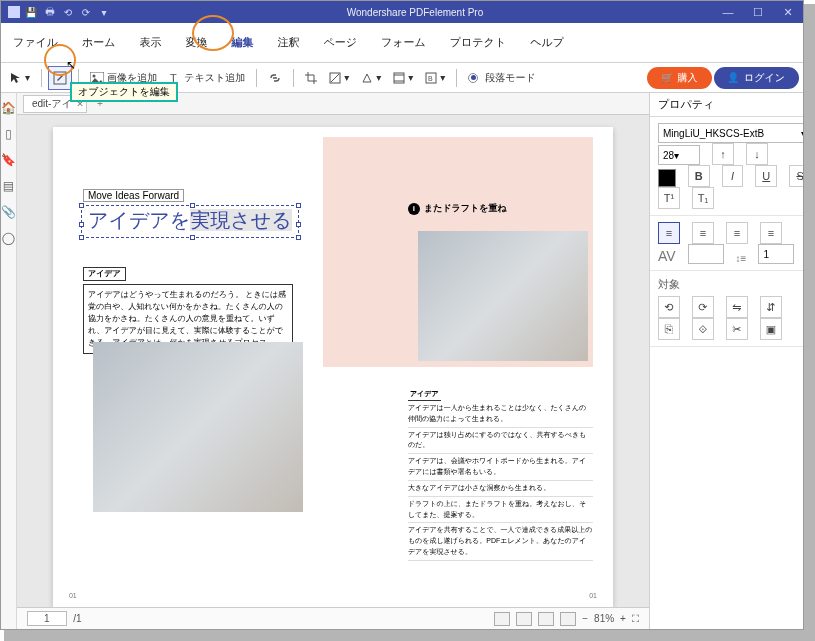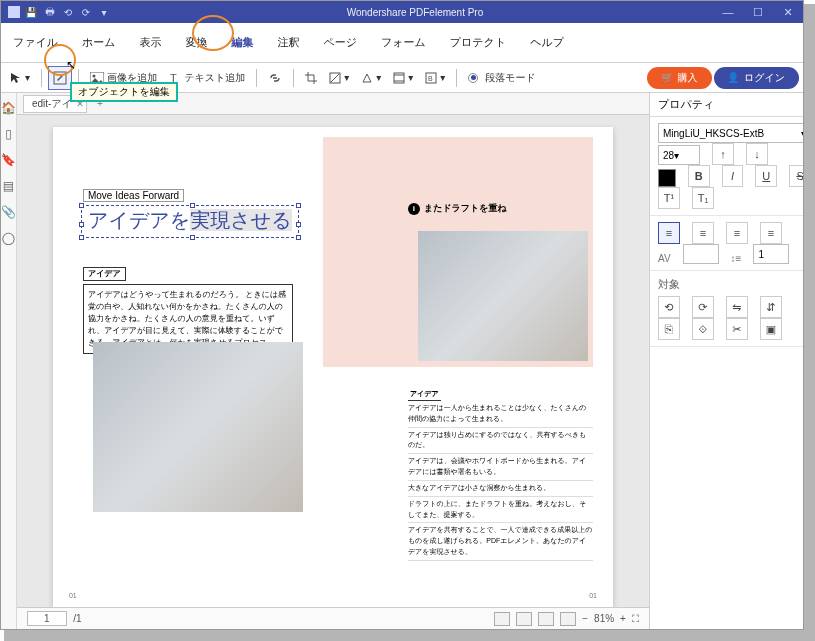--- a/index.html
+++ b/index.html
@@ -303,21 +303,21 @@
         </div>
       </div>
       <div class="sect">
         <div class="row">
           <div class="iconbtn on">≡</div>
           <div class="iconbtn">≡</div>
           <div class="iconbtn">≡</div>
           <div class="iconbtn">≡</div>
         </div>
         <div class="row">
-          <span style="font-size:10px;color:#777">AV</span>
+          <span style="font-size:14px;color:#777">AV</span>
           <input class="numinput" style="">
           <span style="font-size:10px;color:#777">↕≡</span>
           <input class="numinput" value="1" style="">
         </div>
       </div>
       <div class="sect">
         <div style="color:#666;margin-bottom:4px;">対象</div>
         <div class="row">
           <div class="iconbtn">⟲</div>
           <div class="iconbtn">⟳</div>

